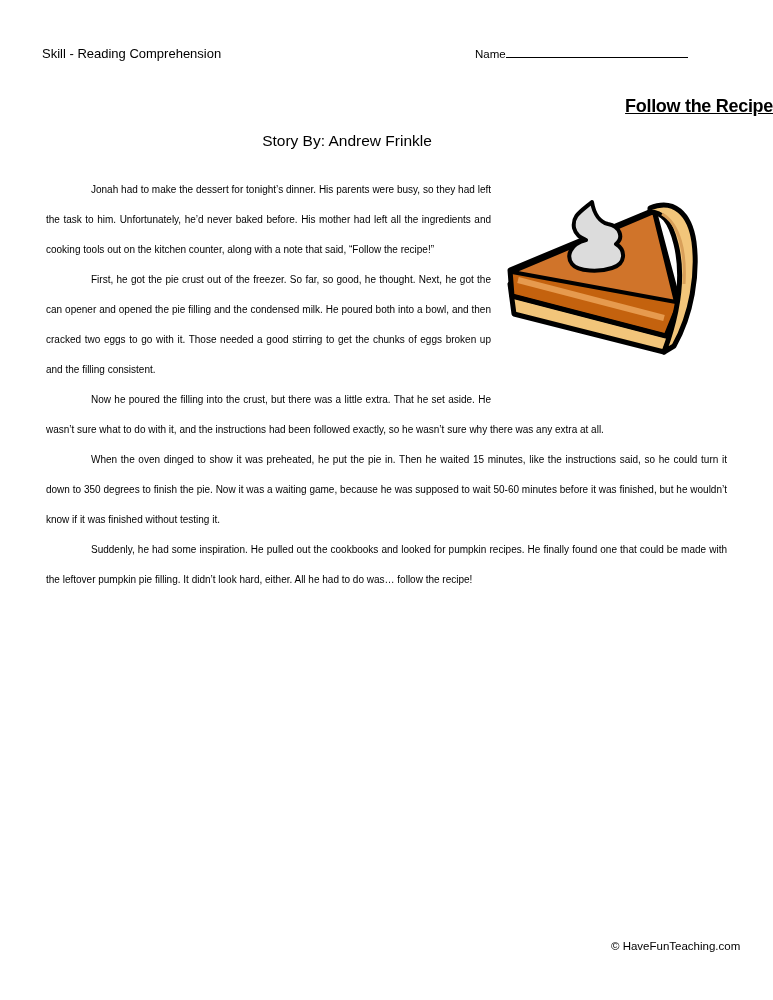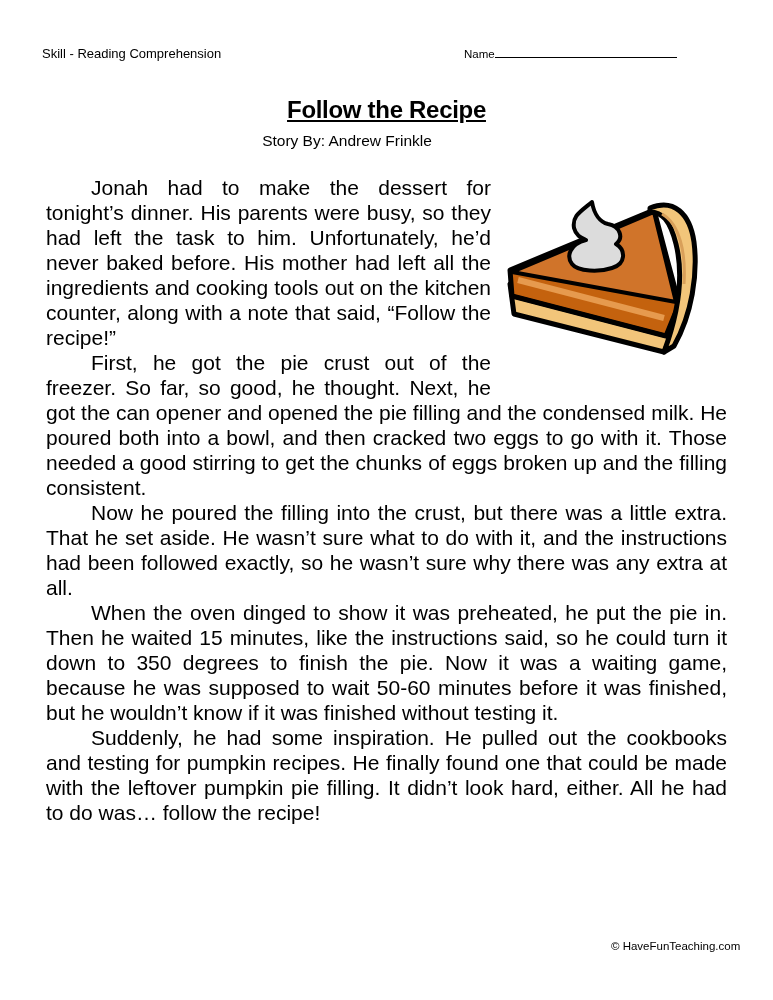--- a/index.html
+++ b/index.html
@@ -1,24 +1,24 @@
 <!DOCTYPE html>
 <html><head>
 <meta charset="utf-8">
 <style>
   html, body { margin: 0; padding: 0; background: #ffffff; }
   body { width: 773px; height: 1000px; position: relative; overflow: hidden;
          font-family: "Liberation Sans", sans-serif; color: #000; }
   .hdr-left { position: absolute; left: 42px; top: 46px; font-size: 13px; }
-  .hdr-right { position: absolute; left: 458px; top: 46px; font-size: 11.5px; padding-left: 6px; }
+  .hdr-right { position: absolute; left: 469px; top: 46px; font-size: 11.5px; padding-left: 6px; }
   .hdr-right .line { display: inline-block; width: 182px; border-bottom: 1px solid #000; height: 11px; vertical-align: baseline; }
-  .title { position: absolute; left: 0; width: 773px; top: 96px; text-align: center;
-           font-size: 24px; font-weight: bold; text-decoration: underline; letter-spacing: -0.3px; }
+  .title { position: absolute; left: 0; width: 773px; top: 96px; text-align: right;
+           font-size: 18px; font-weight: bold; text-decoration: underline; letter-spacing: -0.3px; }
   .byline { position: absolute; left: 0; width: 694px; top: 132px; text-align: center; font-size: 15.5px; }
-  .story { position: absolute; left: 46px; top: 175px; width: 681px; font-size: 21px; line-height: 25px; }
+  .story { position: absolute; left: 46px; top: 175px; width: 681px; font-size: 10px; line-height: 30px; }
   .story p { margin: 0; text-align: justify; text-indent: 45px; }
   .pie { position: absolute; left: 504px; top: 184px; width: 200px; height: 172px; }
   .footer { position: absolute; left: 563px; top: 940px; font-size: 11.5px; margin-left: 48px; }
   .float-pad { float: right; width: 236px; height: 222px; }
 </style>
 </head>
 <body>
 
 <div class="hdr-left">Skill - Reading Comprehension</div>
 <div class="hdr-right"><span>Name</span><span class="line"></span></div>
@@ -41,16 +41,16 @@
 
   <path d="M88 18 C76 28 68 32 70 44 C72 52 78 54 82 56 C66 60 62 72 68 80 C74 88 96 88 108 84 C122 80 122 66 112 60 C120 54 116 42 104 40 C96 38 90 30 88 18 Z" fill="#dcdcdc" stroke="#000" stroke-width="4" stroke-linejoin="round"></path>
 </svg>
 
 <div class="story">
   <div class="float-pad"></div>
   <p>Jonah had to make the dessert for tonight’s dinner. His parents were busy, so they had left the task to him. Unfortunately, he’d never baked before. His mother had left all the ingredients and cooking tools out on the kitchen counter, along with a note that said, “Follow the recipe!”</p>
   <p>First, he got the pie crust out of the freezer. So far, so good, he thought. Next, he got the can opener and opened the pie filling and the condensed milk. He poured both into a bowl, and then cracked two eggs to go with it. Those needed a good stirring to get the chunks of eggs broken up and the filling consistent.</p>
   <p>Now he poured the filling into the crust, but there was a little extra. That he set aside. He wasn’t sure what to do with it, and the instructions had been followed exactly, so he wasn’t sure why there was any extra at all.</p>
   <p>When the oven dinged to show it was preheated, he put the pie in. Then he waited 15 minutes, like the instructions said, so he could turn it down to 350 degrees to finish the pie. Now it was a waiting game, because he was supposed to wait 50-60 minutes before it was finished, but he wouldn’t know if it was finished without testing it.</p>
-  <p>Suddenly, he had some inspiration. He pulled out the cookbooks and testing for pumpkin recipes. He finally found one that could be made with the leftover pumpkin pie filling. It didn’t look hard, either. All he had to do was… follow the recipe!</p>
+  <p>Suddenly, he had some inspiration. He pulled out the cookbooks and looked for pumpkin recipes. He finally found one that could be made with the leftover pumpkin pie filling. It didn’t look hard, either. All he had to do was… follow the recipe!</p>
 </div>
 
 <div class="footer">© HaveFunTeaching.com</div>
 
 </body></html>

